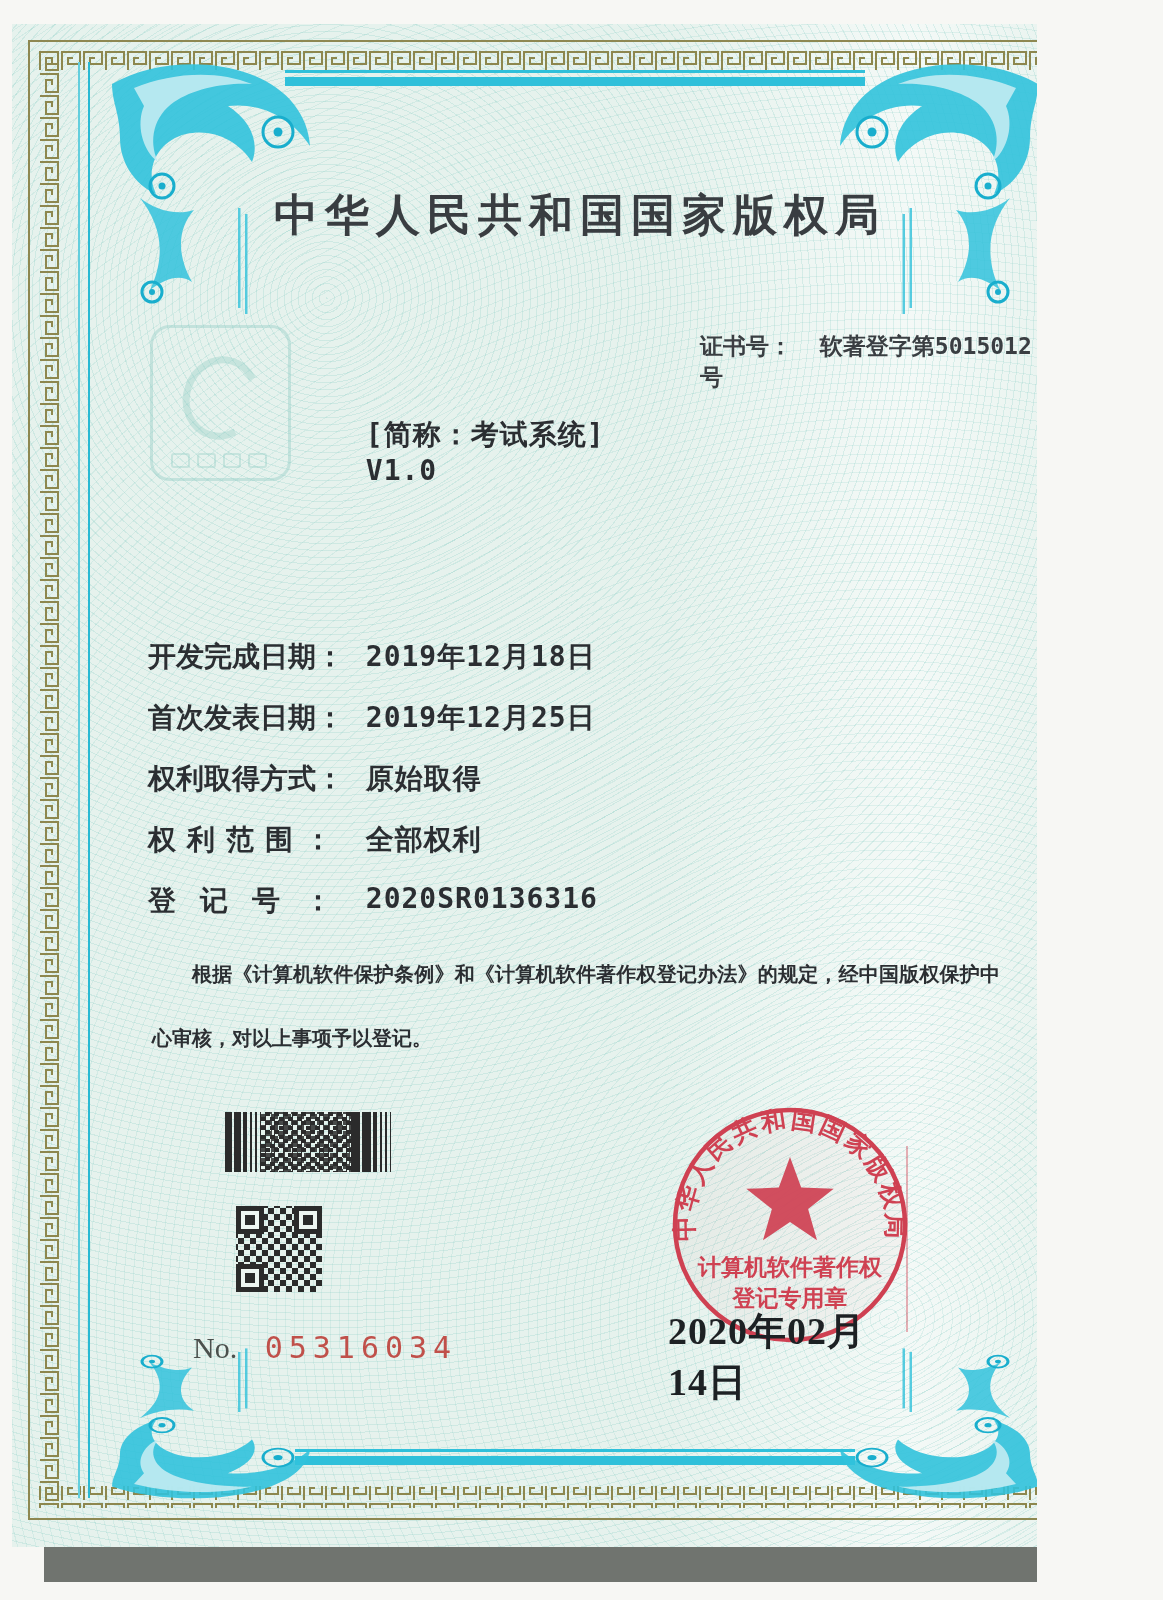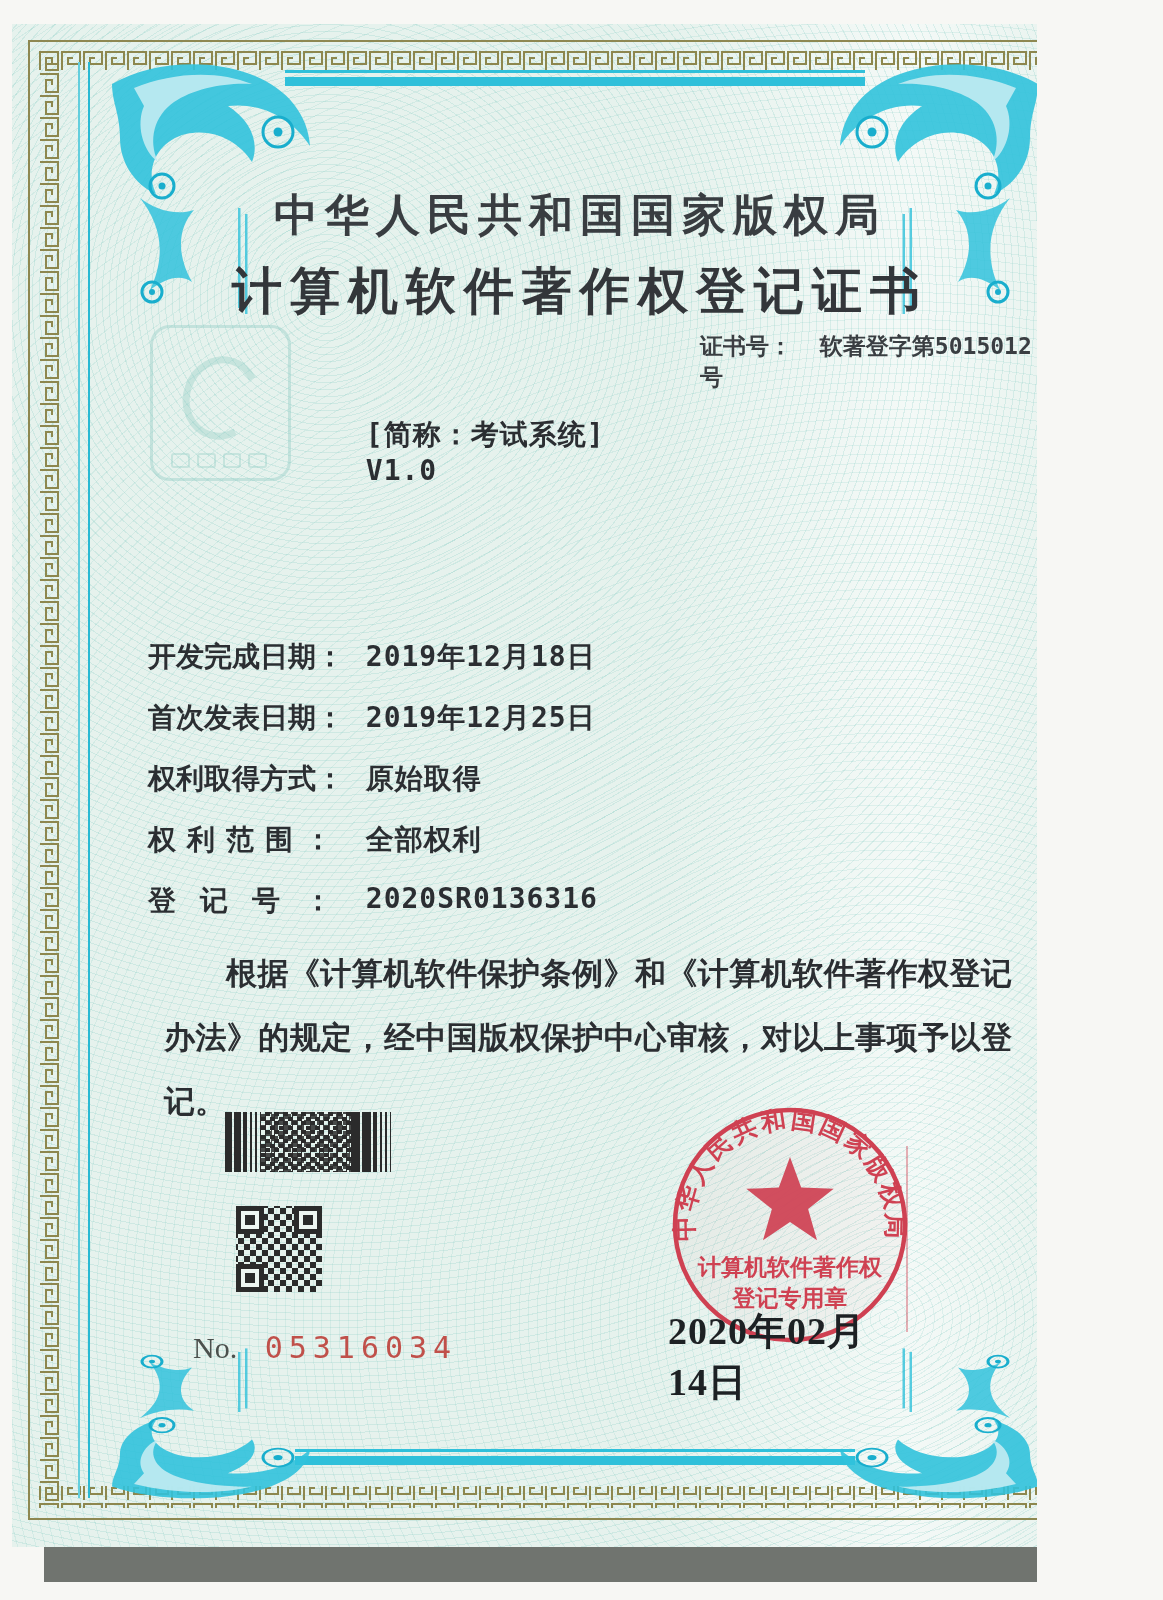--- a/index.html
+++ b/index.html
@@ -36,21 +36,21 @@
     font-size:44px;font-weight:bold;letter-spacing:7px;color:#393d41;}
   .title2{position:absolute;left:60px;top:258px;width:1040px;text-align:center;
     font-size:50px;font-weight:bold;letter-spacing:8px;color:#33363a;}
   .certno{position:absolute;left:700px;top:331px;font-size:23px;font-weight:bold;color:#3a3e42;
     font-family:"DejaVu Sans Mono","Liberation Sans",sans-serif;}
   .row{position:absolute;left:148px;white-space:nowrap;font-weight:bold;color:#2b2e32;font-size:28px;}
   .row .lbl{display:inline-block;width:184px;text-align:justify;text-align-last:justify;
     vertical-align:top;color:#2b2e32;}
   .row .val{display:inline-block;margin-left:26px;vertical-align:top;
     font-family:"DejaVu Sans Mono","Liberation Sans",sans-serif;letter-spacing:1px;}
-  .para{position:absolute;left:164px;top:942px;width:848px;font-size:31px;font-weight:bold;
+  .para{position:absolute;left:152px;top:942px;width:848px;font-size:20px;font-weight:bold;
     color:#2b2e32;line-height:64px;text-align:justify;text-indent:2em;}
   
   .barcode{position:absolute;left:225px;top:1112px;width:166px;height:60px;display:flex;}
   .bc-solid{width:20px;background:repeating-linear-gradient(90deg,#2b2b2b 0 7px,rgba(0,0,0,0) 7px 9px);}
   .bc-thin{width:16px;background:repeating-linear-gradient(90deg,#2b2b2b 0 2px,rgba(0,0,0,0) 2px 5px);}
   .bc-matrix{flex:1;background:
       repeating-conic-gradient(#2b2b2b 0% 25%, rgba(0,0,0,0) 0% 50%) 0 0/9px 9px,
       repeating-conic-gradient(rgba(43,43,43,.85) 0% 25%, rgba(0,0,0,0) 0% 50%) 4px 2px/13px 11px;}
   .bc-solid2{width:24px;background:repeating-linear-gradient(90deg,#2b2b2b 0 9px,rgba(0,0,0,0) 9px 11px);}
   .qr{position:absolute;left:236px;top:1206px;width:86px;height:86px;
@@ -130,21 +130,20 @@
     <div class="wm-ring"></div>
     <div class="wm-blocks">
       <div></div>
         <div></div>
         <div></div>
         <div></div>
     </div>
   </div>
 
   <div class="title1 t-serif">中华人民共和国国家版权局</div>
-  <div class="title2 t-serif">计算机软件著作权登记证书</div>
   <div class="certno">
     <span>证书号：</span>
     <span style="margin-left:14px;">软著登字第5015012号</span>
   </div>
 
   <div class="row" style="top:416px;">
     <span class="lbl"></span>
     <span class="val">[简称：考试系统]</span>
   </div>
   <div class="row" style="top:454px;">

